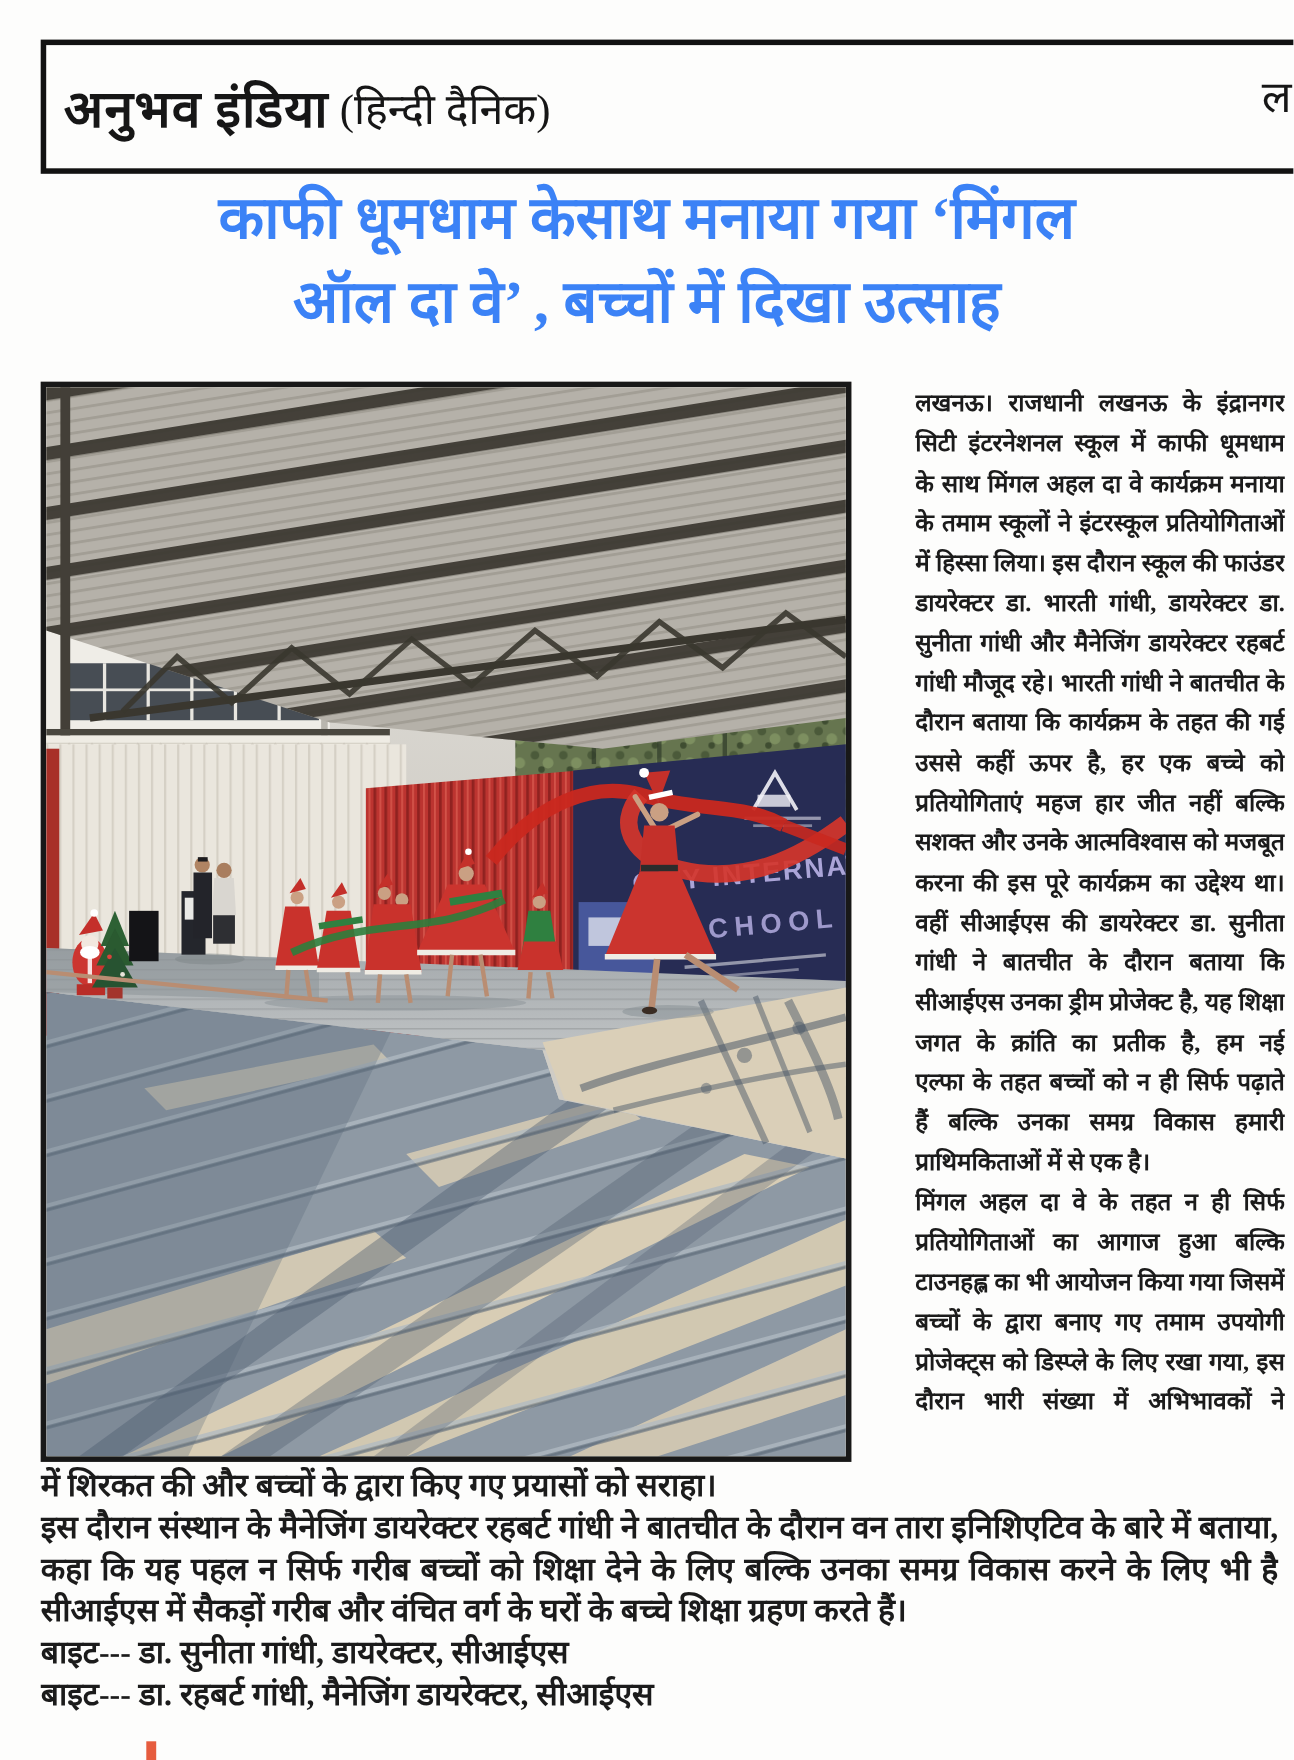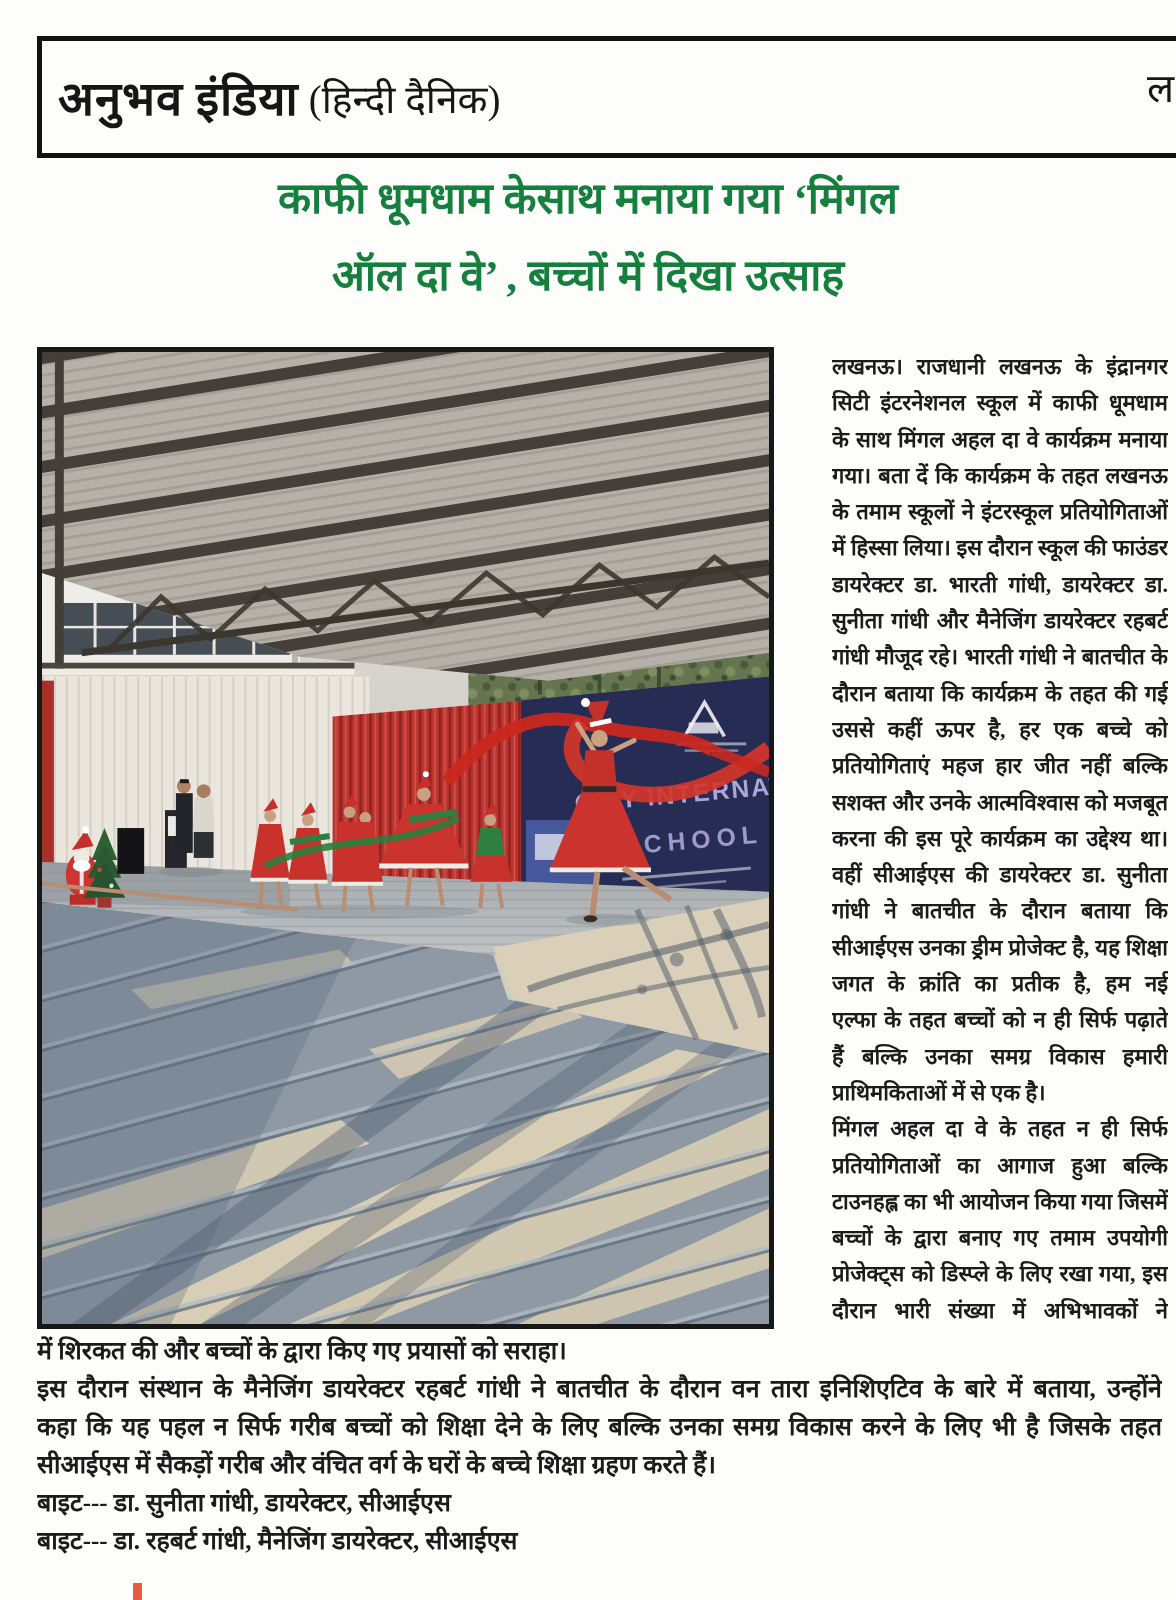--- a/index.html
+++ b/index.html
@@ -8,35 +8,35 @@
 
   
   .masthead{position:absolute;left:37px;top:36px;width:1160px;height:112px;
             border:5px solid #121212;background:#fdfdfc;display:flex;align-items:center;}
   .brand{font-size:47px;font-weight:800;letter-spacing:1px;margin-left:16px;white-space:nowrap;}
   .brand-sub{font-size:39px;font-weight:500;margin-left:10px;white-space:nowrap;text-align:center;}
   .edition-partial{position:absolute;left:1105px;top:18px;font-size:40px;font-weight:500;}
 
   
   .headline{position:absolute;left:38px;top:160px;width:1100px;text-align:center;}
-  .hline{font-size:43px;line-height:77px;font-weight:800;white-space:nowrap;color:#15803d;}
+  .hline{font-size:54px;line-height:77px;font-weight:800;white-space:nowrap;color:#3b82f6;}
 
   
   .photo{position:absolute;left:37px;top:347px;width:727px;height:972px;
          border:5px solid #181818;background:#cfccc5;}
   .photo svg{display:block;width:100%;height:100%;}
 
   
   .column{position:absolute;left:784px;top:349px;width:384px;}
   .column .line{height:36.3px;overflow:hidden;font-size:22px;font-weight:600;
                 text-align:justify;line-height:36.3px;white-space:normal;color:#1b1b1b;margin-left:48px;}
 
   
   .below{position:absolute;left:37px;top:1332px;width:1125px;}
-  .below .bline{height:38px;overflow:hidden;font-size:25px;font-weight:600;
+  .below .bline{height:38px;overflow:hidden;font-size:29px;font-weight:600;
                 line-height:38px;text-align:justify;color:#1b1b1b;}
   .jf{text-align-last:justify;}
 
   .orange-mark{position:absolute;left:133px;top:1583px;width:9px;height:17px;background:#e65c3e;}
 </style>
 </head>
 <body>
 
 <div class="page">
 
@@ -282,21 +282,20 @@
         <line x1="586" y1="518" x2="634" y2="550" stroke="#b98d72" stroke-width="6"></line>
         <ellipse cx="553" cy="569" rx="7" ry="3.5" fill="#3a2c23"></ellipse>
       </g>
     </svg>
   </div>
 
   <div class="column">
       <div class="line jf">लखनऊ। राजधानी लखनऊ के इंद्रानगर स्थित</div>
       <div class="line jf">सिटी इंटरनेशनल स्कूल  में काफी धूमधाम</div>
       <div class="line jf">के साथ मिंगल अहल दा वे कार्यक्रम मनाया</div>
-      <div class="line jf">गया। बता दें कि कार्यक्रम के तहत लखनऊ</div>
       <div class="line jf">के तमाम स्कूलों ने इंटरस्कूल प्रतियोगिताओं</div>
       <div class="line jf">में हिस्सा लिया। इस दौरान स्कूल की फाउंडर</div>
       <div class="line jf">डायरेक्टर डा. भारती गांधी, डायरेक्टर डा.</div>
       <div class="line jf">सुनीता गांधी और मैनेजिंग डायरेक्टर रहबर्ट</div>
       <div class="line jf">गांधी मौजूद रहे। भारती गांधी ने बातचीत के</div>
       <div class="line jf">दौरान बताया कि कार्यक्रम के तहत  की गई</div>
       <div class="line jf">उससे कहीं ऊपर है, हर एक बच्चे को</div>
       <div class="line jf">प्रतियोगिताएं  महज हार जीत नहीं बल्कि</div>
       <div class="line jf">सशक्त और उनके आत्मविश्वास को मजबूत</div>
       <div class="line jf">करना की इस पूरे कार्यक्रम का उद्देश्य था।</div>

